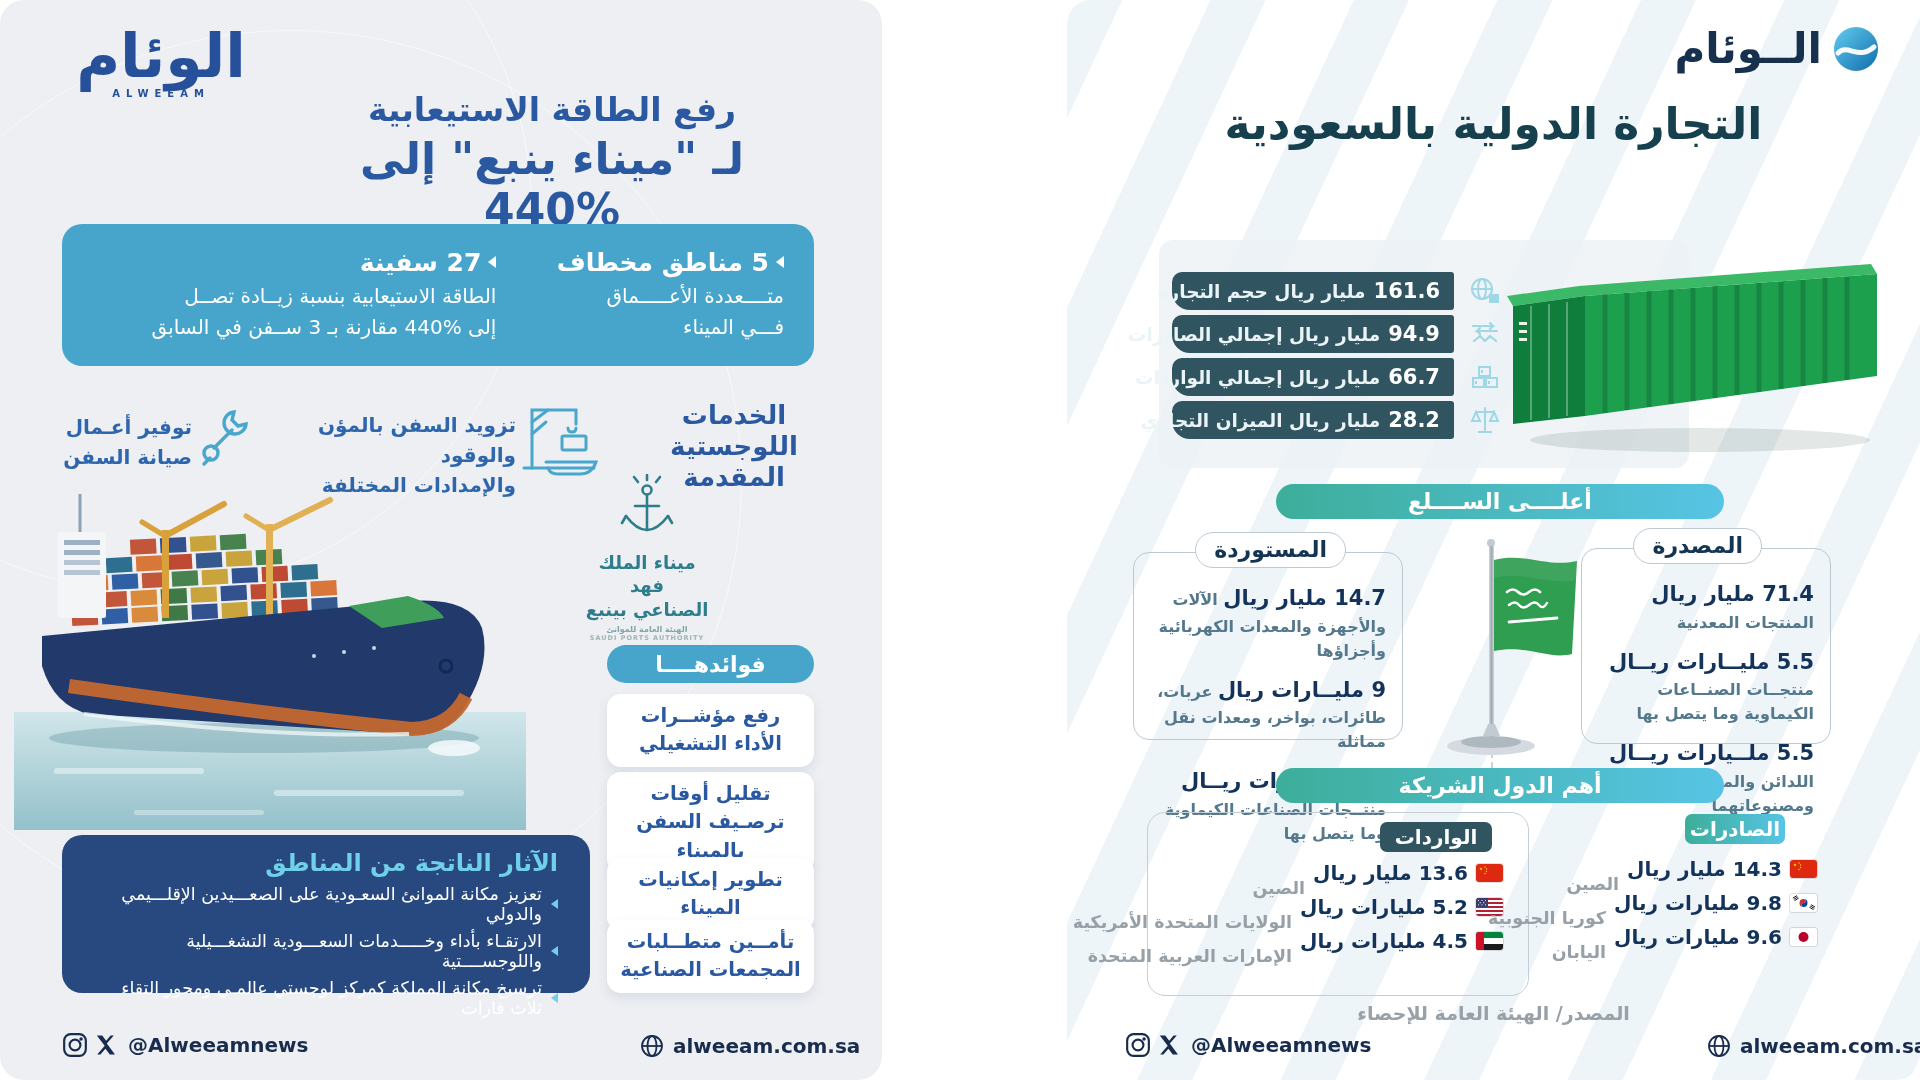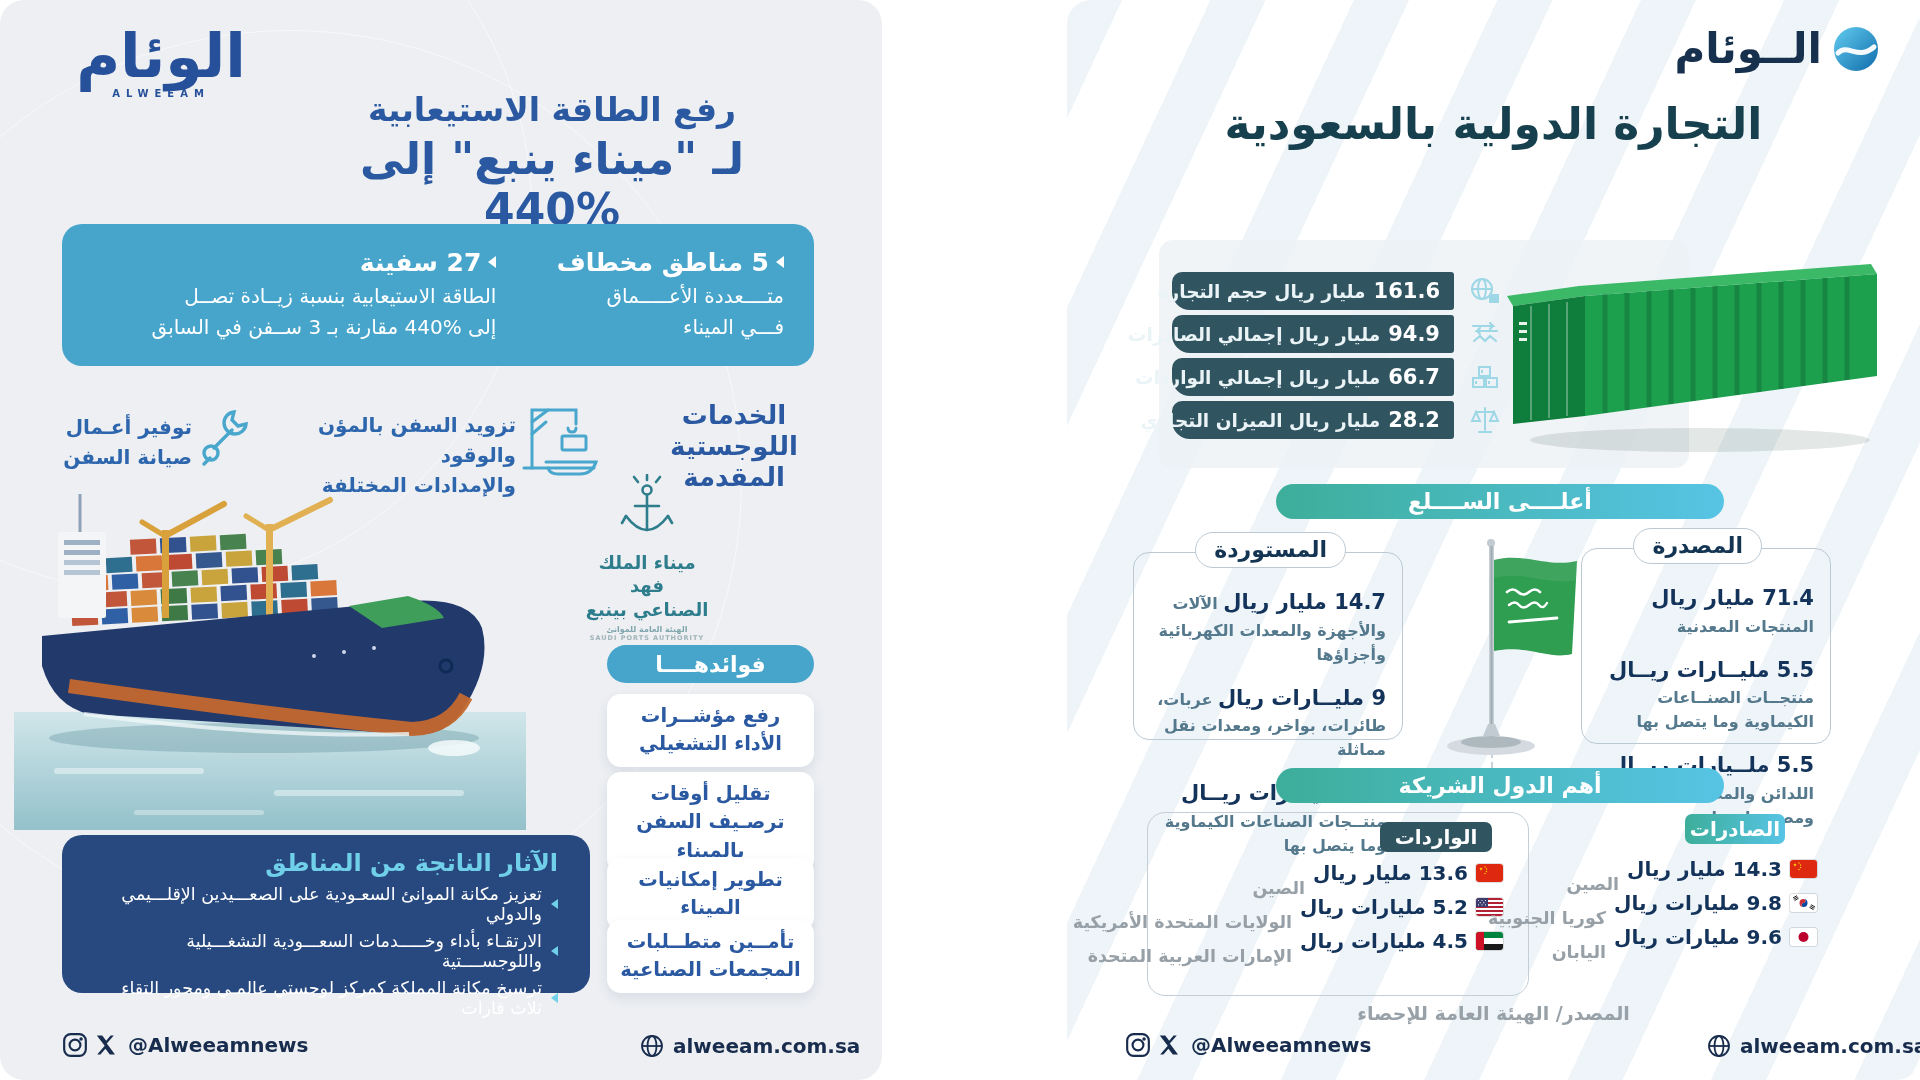--- a/index.html
+++ b/index.html
@@ -79,21 +79,21 @@
   .r-goods-pill{left:209px;top:484px;width:448px;height:35px;font-size:22px;}
   .r-partners-pill{left:209px;top:768px;width:448px;height:35px;font-size:22px;}
   .goods-box{border:1.6px solid #bcc9d3;border-radius:16px;box-sizing:border-box;
       padding:18px 16px 8px;text-align:right;}
   .goods-label{position:absolute;top:-21px;background:#fff;border:1.6px solid #bcc9d3;border-radius:20px;
       padding:4px 18px;font-size:22px;font-weight:800;color:#133452;line-height:1.2;}
   .r-imported{left:66px;top:552px;width:270px;height:188px;}
   .r-imported .goods-label{right:56px;}
   .r-exported{left:514px;top:548px;width:250px;height:196px;}
   .r-exported .goods-label{right:68px;}
-  .goods-item{font-size:16px;color:#54788c;font-weight:600;line-height:1.5;margin-bottom:5px;}
+  .goods-item{font-size:16px;color:#54788c;font-weight:600;line-height:1.5;margin-bottom:5px;margin-top:12px;}
   .goods-item .num{font-size:21px;font-weight:800;color:#14335a;}
   .r-dash{left:424px;top:540px;height:228px;border-left:2px dashed #c9d4da;}
   .r-flag{left:362px;top:534px;z-index:2;}
   .r-imports-box{left:80px;top:812px;width:380px;height:182px;border:1.6px solid #c3ced6;border-radius:18px;}
   .r-imports-header{left:313px;top:822px;width:112px;height:30px;background:#305460;border-radius:7px;
       color:#fff;font-size:20px;font-weight:800;display:flex;align-items:center;justify-content:center;}
   .r-exports-header{left:618px;top:814px;width:100px;height:30px;font-size:20px;border-radius:7px;}
   .p-row{display:flex;align-items:center;gap:8px;height:34px;}
   .p-row .v{font-size:20px;font-weight:800;color:#14335a;white-space:nowrap;}
   .p-row .c{font-size:17.5px;font-weight:600;color:#97a0a7;white-space:nowrap;margin-top:29px;}

